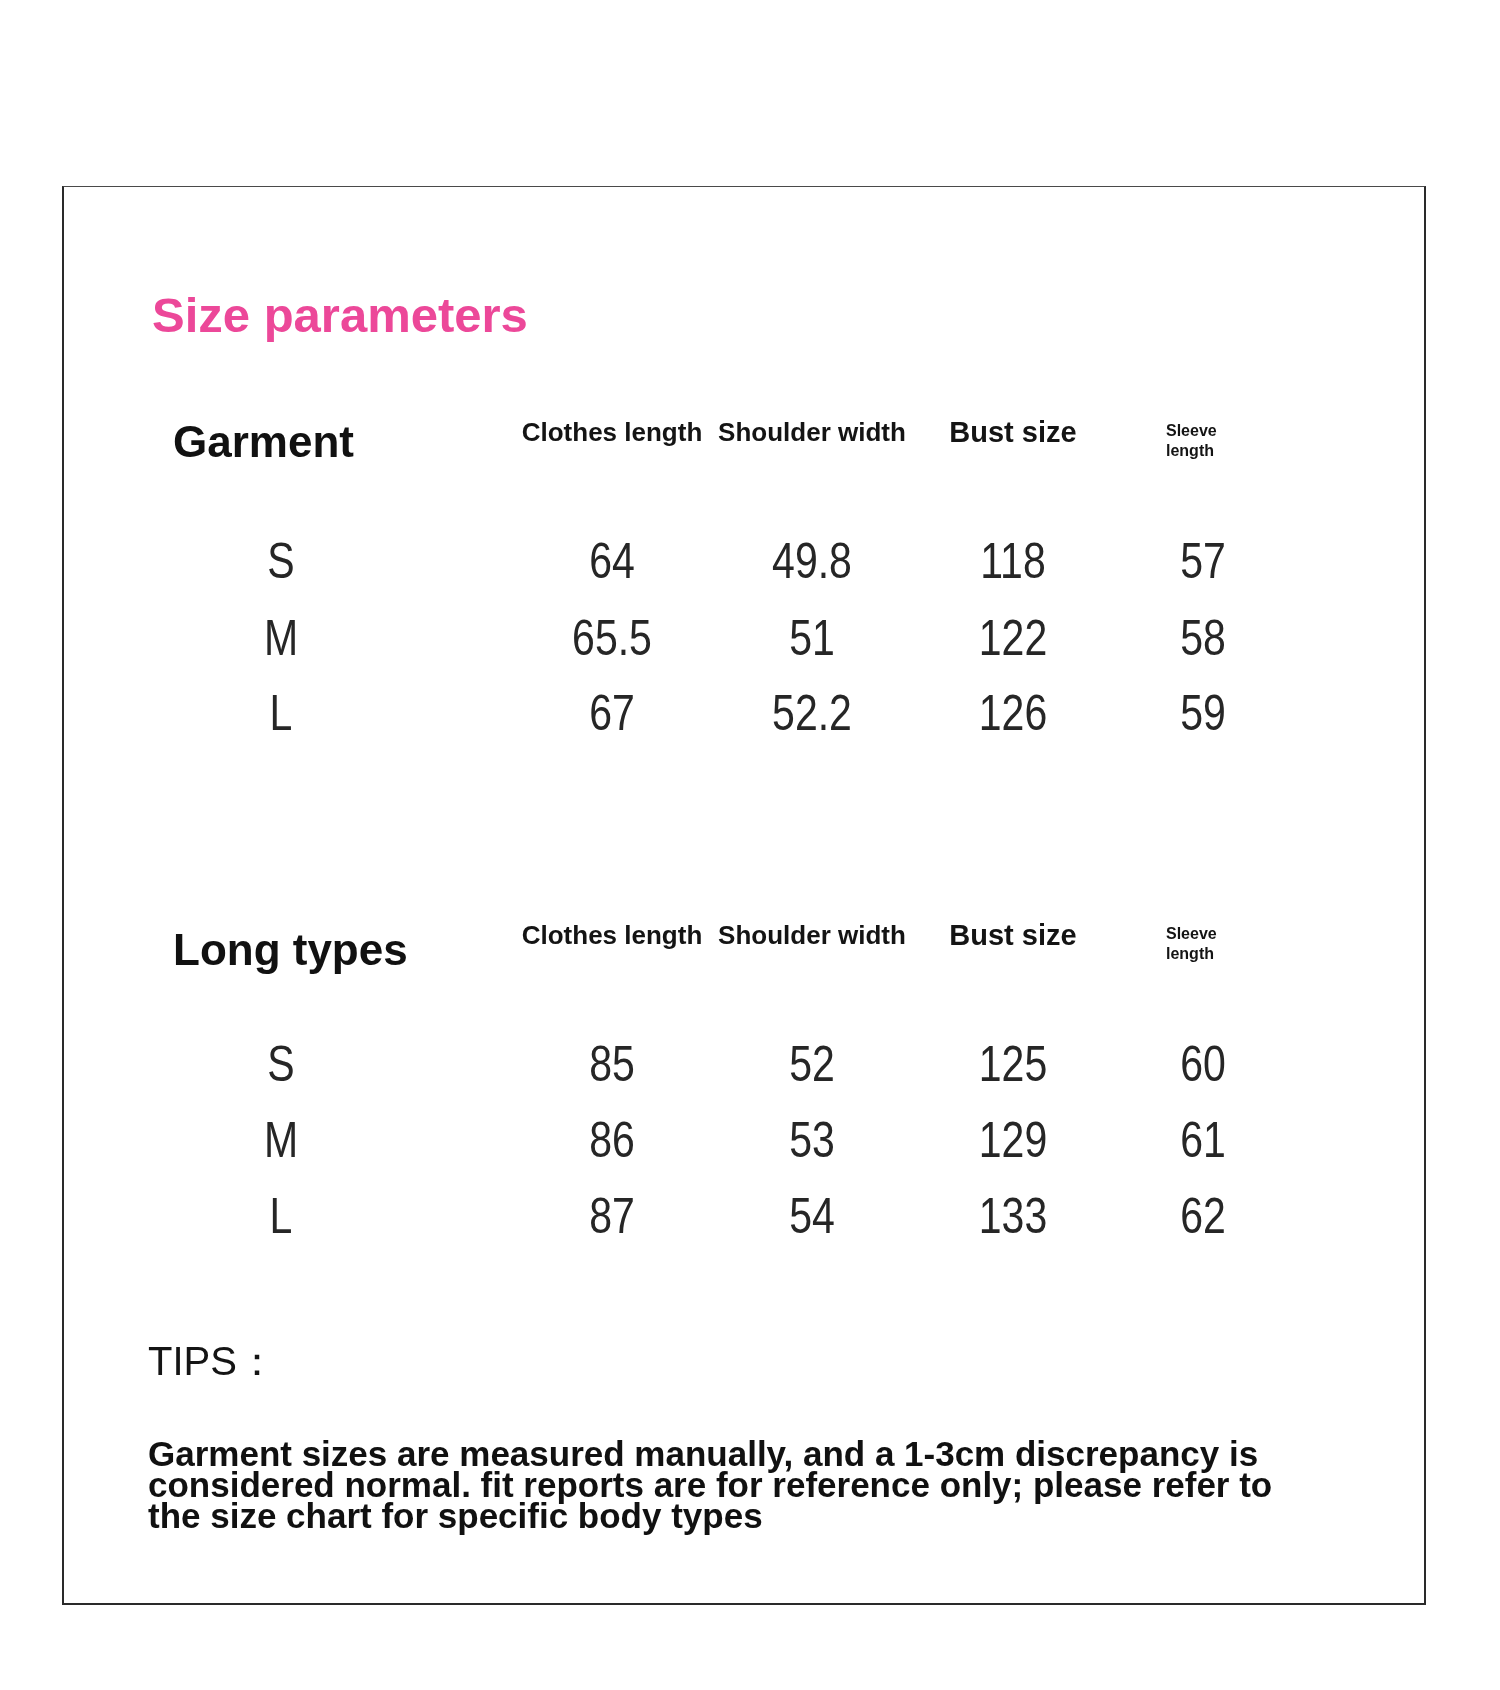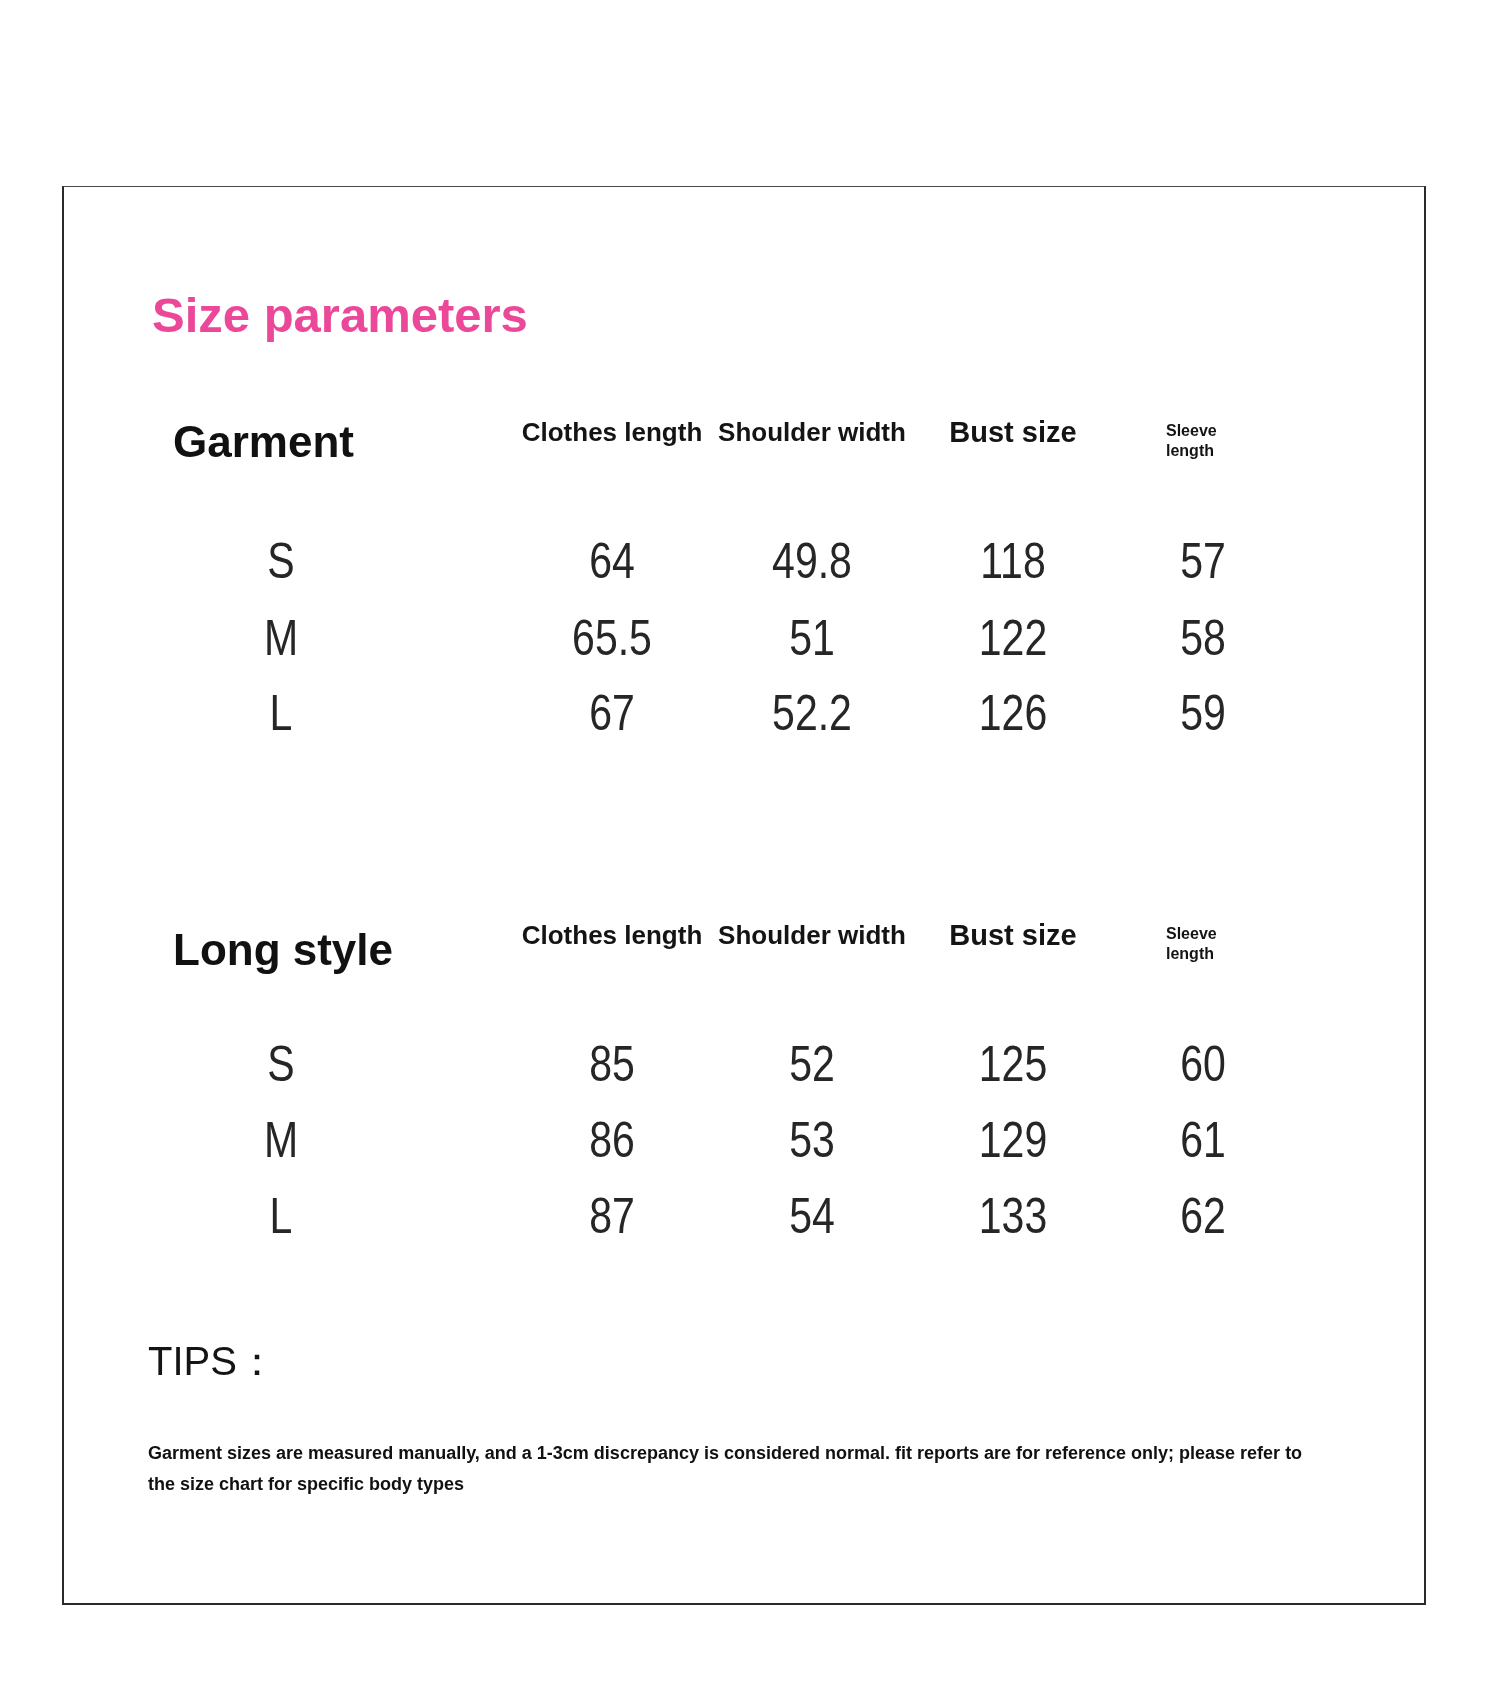--- a/index.html
+++ b/index.html
@@ -91,21 +91,21 @@
     line-height: 44px;
     font-weight: 500;
     color: #141414;
     white-space: nowrap;
   }
   .tips-body {
     position: absolute;
     left: 148px;
     top: 1438px;
     width: 1185px;
-    font-size: 18px;
+    font-size: 35px;
     line-height: 31px;
     font-weight: 600;
     color: #111111;
   }
 </style>
 </head>
 <body>
 
 <div class="canvas">
 
@@ -139,21 +139,21 @@
   </div>
 
   <div class="row" style="top:693px">
     <span class="cell num c0">L</span>
     <span class="cell num c1">67</span>
     <span class="cell num c2">52.2</span>
     <span class="cell num c3">126</span>
     <span class="cell num c4">59</span>
   </div>
 
-  <div class="group-label" style="top:923px">Long style</div>
+  <div class="group-label" style="top:923px">Long types</div>
 
   <div class="row" style="top:915px">
     <span class="cell header h-mid c1">Clothes length</span>
     <span class="cell header h-mid c2">Shoulder width</span>
     <span class="cell header h-big c3">Bust size</span>
     <span class="cell header h-small c4">Sleeve length</span>
   </div>
 
   <div class="row" style="top:1044px">
     <span class="cell num c0">S</span>

